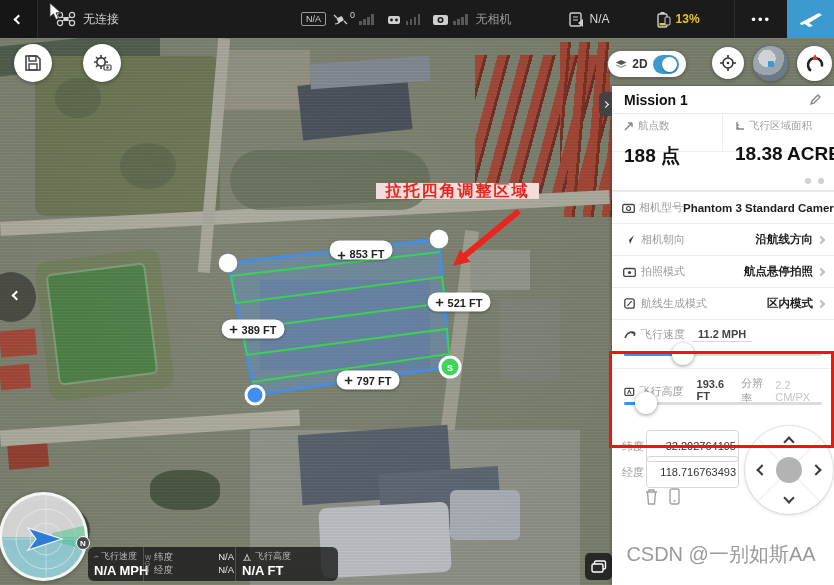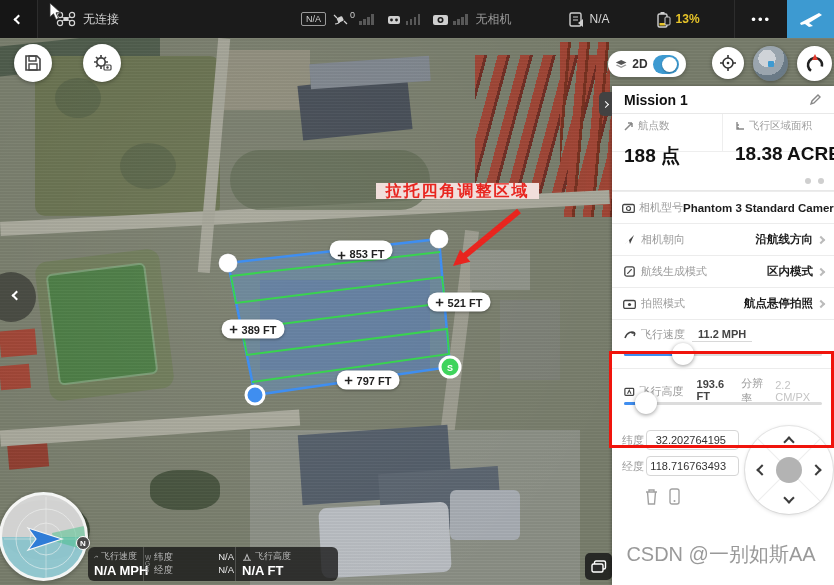--- a/index.html
+++ b/index.html
@@ -102,22 +102,22 @@
   .sl-resv { font-size:11px; color:#c4c4c4; margin-left:5px; }
   .track { position:absolute; left:12px; right:12px; top:33px; height:2.5px; background:#dcdcdc; border-radius:2px; }
   .track .fill { position:absolute; left:0; top:0; bottom:0; background:#3F8EF0; border-radius:2px; }
   .thumb { position:absolute; top:-10px; width:22px; height:22px; border-radius:50%; background:#fff; box-shadow:0 1px 4px rgba(0,0,0,.4); }
   #redbox { position:absolute; left:609px; top:351px; width:225px; height:97px; border:3px solid #F0140C; z-index:12; pointer-events:none; }
   #tip { height:30px; background:#f6f0ef; border-top:1px solid #e5d8d6; border-bottom:1px solid #e5d8d6;
     color:#E8443C; font-size:15px; font-weight:bold; display:flex; align-items:center; justify-content:center; letter-spacing:1px; }
   #coords { position:relative; height:107px; }
   .crow { position:absolute; left:0; display:flex; align-items:center; }
   .crow .cl { font-size:11px; color:#9b9b9b; width:24px; margin-left:10px; }
-  .cfield { width:93px; height:20px; border:1px solid #d6d6d6; border-radius:4px; font-size:11px; color:#333;
-    display:flex; align-items:center; justify-content:flex-end; padding-right:12px; }
+  .cfield { width:93px; height:32px; border:1px solid #d6d6d6; border-radius:4px; font-size:11px; color:#333;
+    display:flex; align-items:center; justify-content:flex-end; padding-right:2px; }
   #dpad { position:absolute; left:133px; top:10px; width:88px; height:88px; border-radius:50%; background:#fff;
     box-shadow:0 0 0 1px rgba(0,0,0,.07), 0 1px 4px rgba(0,0,0,.15); overflow:hidden; }
   #dpad .diag { position:absolute; left:50%; top:50%; width:124px; height:1px; background:#ededed; }
   #dpad .c { position:absolute; left:50%; top:50%; width:26px; height:26px; margin:-13px 0 0 -13px; border-radius:50%; background:#b3b3b3; }
   #dpad .chv { border-color:#3c3c3c; border-width:0 2px 2px 0; width:8px; height:8px; position:absolute; }
 
   #watermark { position:absolute; left:608px; top:541px; width:226px; text-align:center; font-size:20px;
     color:rgba(70,70,70,.55); z-index:20; white-space:nowrap; }
   .ghost-ic { position:absolute; z-index:19; opacity:.55; }
 
@@ -391,38 +391,38 @@
         <svg width="11" height="11" viewBox="0 0 11 11">
           <path d="M1 10 L10 1 L6 10 L5 6 Z" fill="#444"></path>
         </svg>
       </span>
     <span class="rl">相机朝向</span>
     <span class="rv">沿航线方向</span>
     <span class="chv"></span>
   </div>
   <div class="srow">
     <span class="ric">
+        <svg width="13" height="10" viewBox="0 0 13 10">
+          <rect x="0.7" y="1.5" width="11.6" height="8" rx="1.5" fill="none" stroke="#444" stroke-width="1.3"></rect>
+          <circle cx="6.5" cy="5.5" r="1.6" fill="#444"></circle>
+        </svg>
+      </span>
+    <span class="rl">拍照模式</span>
+    <span class="rv">航点悬停拍照</span>
+    <span class="chv"></span>
+  </div>
+  <div class="srow">
+    <span class="ric">
         <svg width="11" height="11" viewBox="0 0 11 11">
           <rect x="0.8" y="0.8" width="9.4" height="9.4" rx="2" fill="none" stroke="#444" stroke-width="1.3"></rect>
           <path d="M3 7.5 C5.5 7.5 5.5 3.5 8 3.5" stroke="#444" fill="none" stroke-width="1.2"></path>
         </svg>
       </span>
     <span class="rl">航线生成模式</span>
     <span class="rv">区内模式</span>
-    <span class="chv"></span>
-  </div>
-  <div class="srow">
-    <span class="ric">
-        <svg width="13" height="10" viewBox="0 0 13 10">
-          <rect x="0.7" y="1.5" width="11.6" height="8" rx="1.5" fill="none" stroke="#444" stroke-width="1.3"></rect>
-          <circle cx="6.5" cy="5.5" r="1.6" fill="#444"></circle>
-        </svg>
-      </span>
-    <span class="rl">拍照模式</span>
-    <span class="rv">航点悬停拍照</span>
     <span class="chv"></span>
   </div>
 
   <div id="sliders">
     <div class="slrow">
       <div class="sl-head">
         <svg width="12" height="11" viewBox="0 0 12 11">
             <path d="M1 9 C3 3 8 2 11 4 M11 4 l-3.5 0 M11 4 l-1 3" stroke="#444" stroke-width="1.5" fill="none"></path>
           </svg>
         <span class="sl-lab">飞行速度</span>

